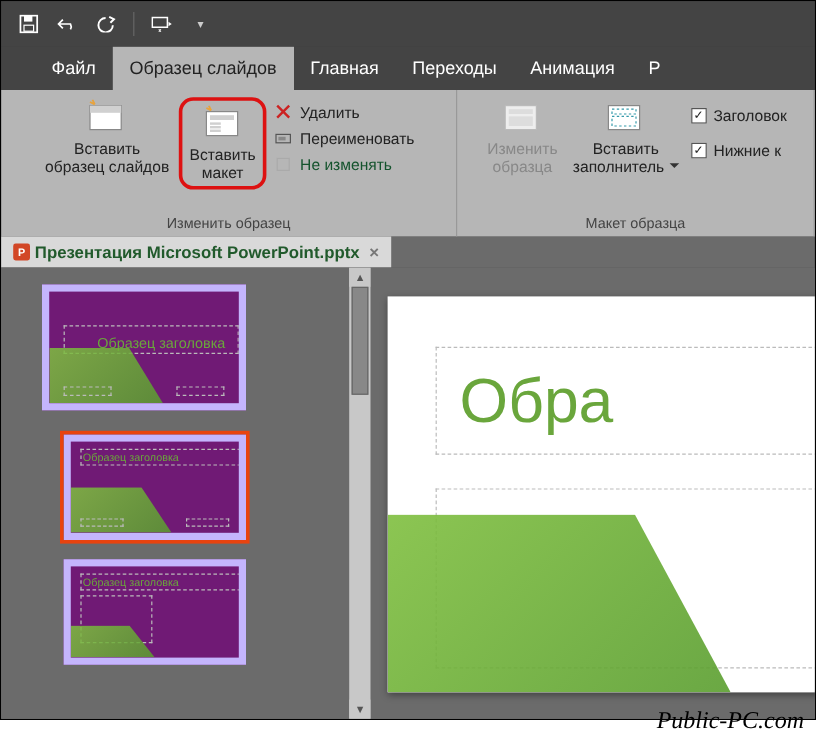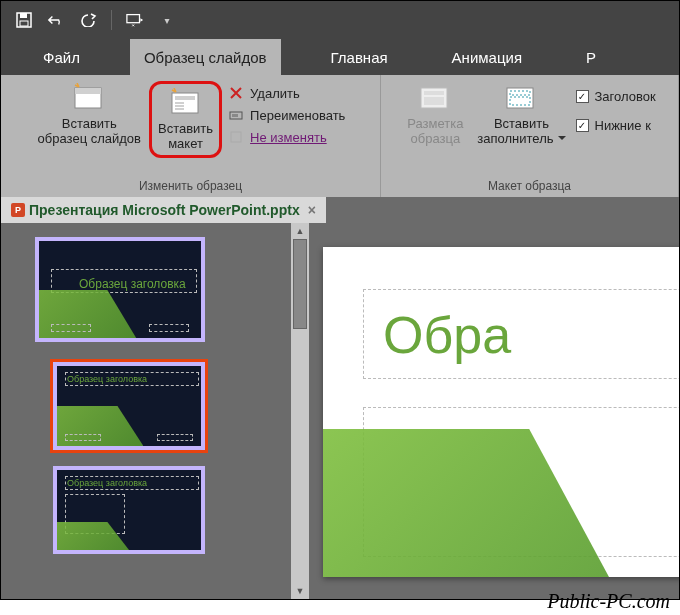--- a/index.html
+++ b/index.html
@@ -5,54 +5,54 @@
   * { box-sizing: border-box; margin: 0; padding: 0; font-family: "Segoe UI", Tahoma, sans-serif; }
   body { background: #fff; width: 680px; height: 615px; overflow: hidden; position: relative; }
   .app { width: 680px; height: 600px; background: #444; position: relative; border: 1px solid #000; }
   
   
   .qat { height: 38px; background: #444; display: flex; align-items: center; padding: 0 14px; gap: 14px; color: #fff; }
   .qat .qicon { width: 18px; height: 18px; display: inline-flex; align-items: center; justify-content: center; }
   .qat .sep { width: 1px; height: 20px; background: #666; }
   
   
-  .tabs { height: 36px; background: #444; display: flex; align-items: flex-end; padding-left: 28px; gap: 36px; }
+  .tabs { height: 36px; background: #444; display: flex; align-items: flex-end; padding-left: 28px; }
   .tab { height: 36px; padding: 0 14px; display: flex; align-items: center; font-size: 15px; color: #fff; cursor: pointer; }
   .tab.active { background: #b6b6b6; color: #222; }
   
   
   .ribbon { height: 122px; background: #b6b6b6; display: flex; position: relative; }
   .rgroup { display: flex; flex-direction: column; align-items: center; border-right: 1px solid #999; padding: 4px 6px 2px 6px; }
   .rgroup .row-items { display: flex; flex: 1; align-items: flex-start; }
   .rgroup .group-label { font-size: 12px; color: #444; padding-bottom: 2px; }
   .bigbtn { display: flex; flex-direction: column; align-items: center; justify-content: flex-start; padding: 4px 6px; min-width: 72px; text-align: center; font-size: 13px; color: #222; position: relative; }
   .bigbtn .bicon { width: 34px; height: 30px; margin-bottom: 3px; }
   .smalllist { display: flex; flex-direction: column; gap: 6px; padding: 6px 4px 0 4px; }
   .smallbtn { display: flex; align-items: center; gap: 6px; font-size: 13px; color: #222; }
-  .smallbtn.disabled { color: #701a75; text-decoration: underline; }
+  .smallbtn.disabled { color: #14532d; }
   .smallbtn .sicon { width: 16px; height: 16px; display: inline-flex; align-items: center; justify-content: center; }
   .highlight { border: 3px solid #d11; border-radius: 12px; }
   .dropdown-caret::after { content: ""; display: inline-block; margin-left: 4px; border: 4px solid transparent; border-top-color: #333; vertical-align: middle; }
   .chk { display: flex; align-items: center; gap: 6px; font-size: 13px; color: #222; }
   .chkbox { width: 13px; height: 13px; border: 1px solid #555; background: #fff; display: inline-flex; align-items: center; justify-content: center; font-size: 10px; line-height: 1; }
   
   
   .docbar { height: 26px; background: #6b6b6b; display: flex; align-items: center; }
   .doctab { height: 26px; background: #d9d9d9; color: #215a2c; font-size: 14px; font-weight: bold; display: flex; align-items: center; padding: 0 10px; gap: 4px; }
   .doctab .ppticon { width: 14px; height: 14px; background: #d24726; border-radius: 2px; display: inline-flex; align-items: center; justify-content: center; color: #fff; font-size: 9px; font-weight: bold; }
   .doctab .close { color: #777; font-size: 14px; margin-left: 4px; }
   
   
   .workarea { position: absolute; top: 222px; left: 0; right: 0; bottom: 0; background: #6b6b6b; display: flex; }
   .thumbs-wrap { width: 308px; background: #6b6b6b; position: relative; overflow: hidden; padding: 14px 0 0 34px; }
   .scrollbar { position: absolute; right: 0; top: 0; width: 18px; height: 100%; background: #c8c8c8; }
   .scrollbar .thumb { position: absolute; top: 16px; left: 2px; width: 14px; height: 90px; background: #888; border: 1px solid #666; }
   .scrollbar .arrow { position: absolute; left: 0; width: 18px; height: 16px; background: #c8c8c8; display:flex; align-items:center; justify-content:center; font-size:9px; color:#555; }
   .scrollbar .arrow.up{top:0;} .scrollbar .arrow.down{bottom:0;}
-  .thumb-slide { background: #0f172a; border: 4px solid #c4b5fd; width: 170px; position: relative; overflow: hidden; }
+  .thumb-slide { background: #701a75; border: 6px solid #c4b5fd; width: 170px; position: relative; overflow: hidden; }
   .thumb-master { height: 105px; margin-bottom: 20px; }
   .thumb-layout { width: 152px; height: 88px; margin-left: 18px; margin-bottom: 16px; }
   .thumb-layout.sel { outline: 3px solid #e8430f; }
   .green-shape { position: absolute; left: 0; bottom: 0; width: 60%; height: 50%; background: linear-gradient(135deg, #7fbf3f 0%, #5a9e2f 100%); clip-path: polygon(0 0, 70% 0, 100% 100%, 0 100%); opacity: .85;}
   .thumb-title { position: absolute; font-size: 9px; color: #6aa63c; }
   .thumb-master .thumb-title { top: 36px; left: 40px; font-size: 12px; }
   .thumb-layout .thumb-title { top: 8px; left: 10px; }
   .ph-line { position: absolute; border: 1px dashed #bbb; }
   
   .editor { flex: 1; background: #6b6b6b; padding: 24px 0 0 14px; position: relative; overflow: hidden; }
@@ -97,20 +97,21 @@
           <path d="M16 6 l3 2 -3 2 z" fill="#fff"></path>
         </svg>
     </span>
     <span class="qicon" style="font-size:10px;color:#ccc;">▾</span>
   </div>
 
   <div class="tabs">
     <div class="tab">Файл</div>
     <div class="tab active">Образец слайдов</div>
     <div class="tab">Главная</div>
+    <div class="tab">Переходы</div>
     <div class="tab">Анимация</div>
     <div class="tab">Р</div>
   </div>
 
   <div class="ribbon">
 
     <div class="rgroup" style="width:380px;">
       <div class="row-items">
         <div class="bigbtn">
           <span class="bicon">
@@ -171,21 +172,21 @@
     <div class="rgroup" style="flex:1;">
       <div class="row-items">
         <div class="bigbtn" style="color:#888;">
           <span class="bicon">
             <svg width="34" height="30" viewBox="0 0 34 30">
                 <rect x="3" y="5" width="26" height="20" fill="#eee" stroke="#bbb"></rect>
                 <rect x="6" y="8" width="20" height="4" fill="#ddd"></rect>
                 <rect x="6" y="14" width="20" height="8" fill="#ddd"></rect>
               </svg>
           </span>
-          <span>Разметка</span>
+          <span>Изменить</span>
           <span>образца</span>
         </div>
         <div class="bigbtn">
           <span class="bicon">
             <svg width="34" height="30" viewBox="0 0 34 30">
                 <rect x="3" y="5" width="26" height="20" fill="#fff" stroke="#888"></rect>
                 <rect x="6" y="8" width="20" height="4" fill="none" stroke="#39a" stroke-dasharray="2 2"></rect>
                 <rect x="6" y="14" width="20" height="8" fill="none" stroke="#39a" stroke-dasharray="2 2"></rect>
               </svg>
           </span>

